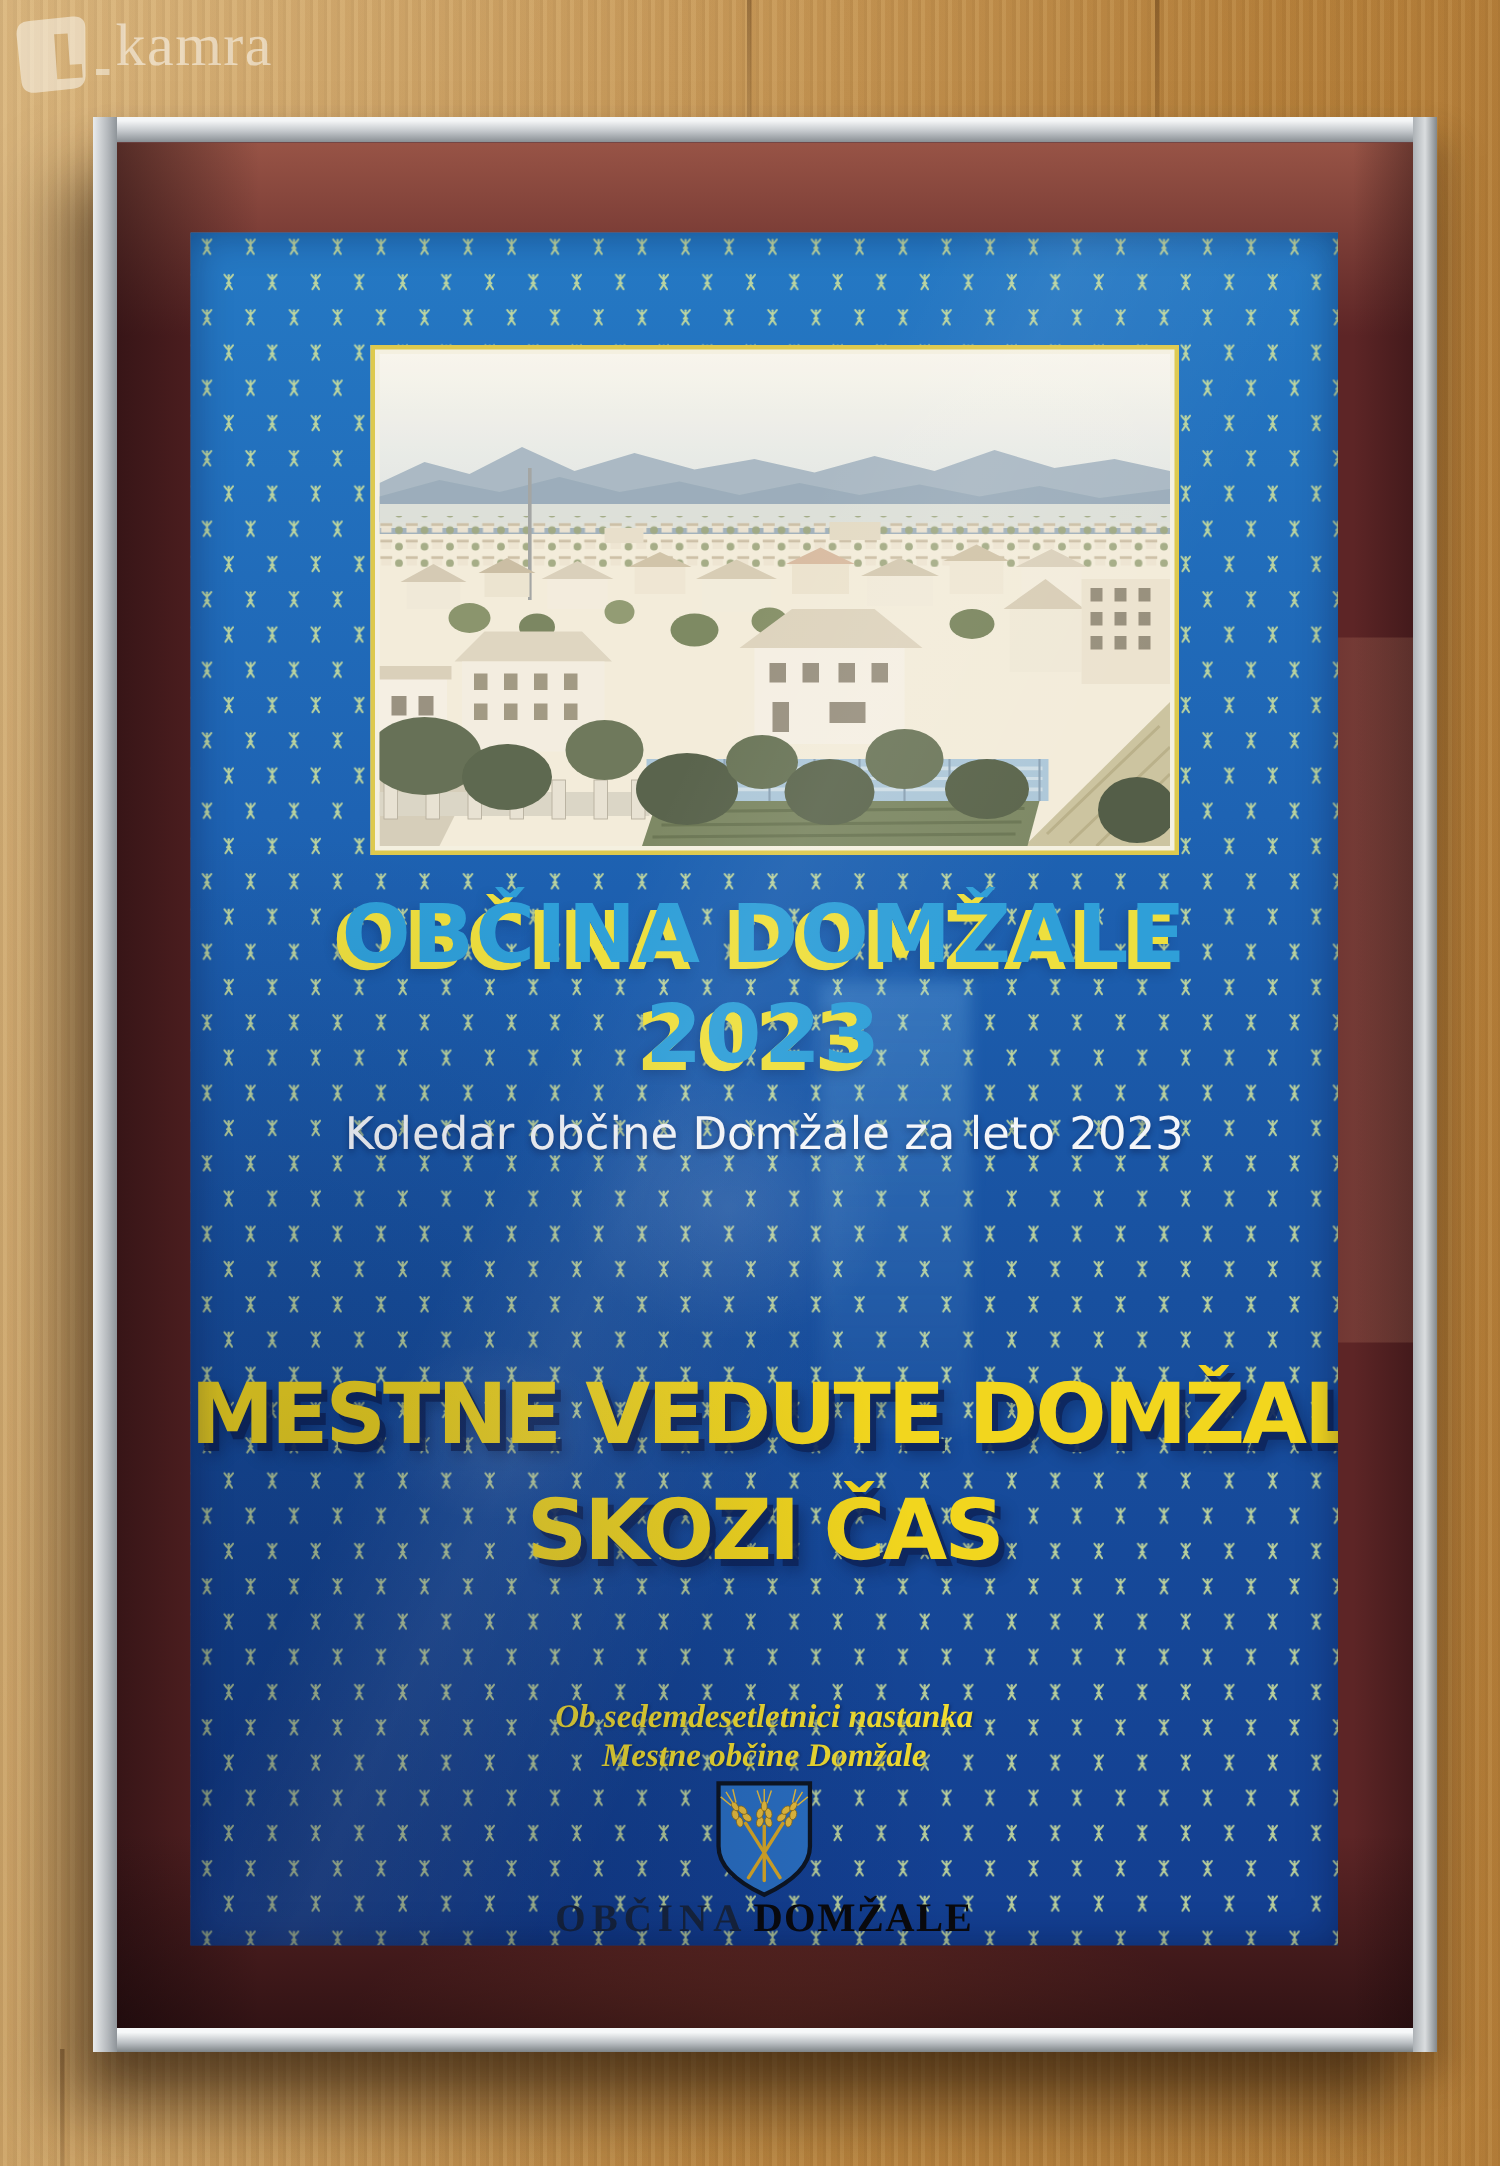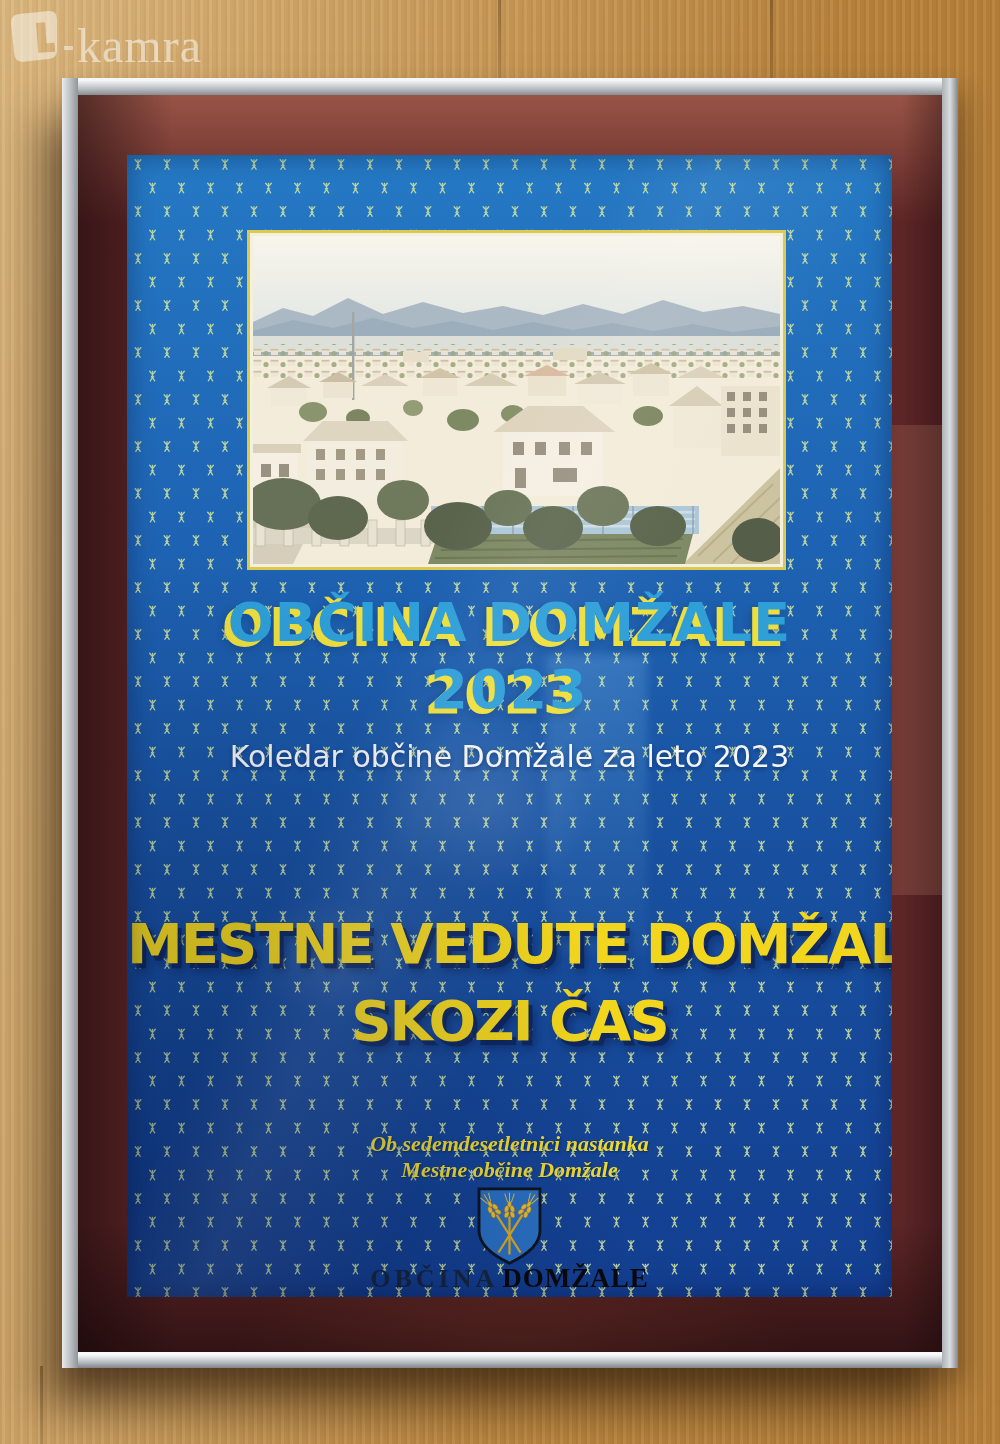--- a/index.html
+++ b/index.html
@@ -14,22 +14,22 @@
       repeating-linear-gradient(90deg, rgba(92,52,12,.10) 0 2px, rgba(255,232,184,.09) 2px 5px, rgba(126,74,26,.07) 5px 9px),
       linear-gradient(90deg,#cb9d58 0%,#c79349 55%,#c08a41 100%);}
   .seam{width:3px;background:linear-gradient(180deg,rgba(70,38,10,.38),rgba(70,38,10,.18));}
   .seam-1{left:498px;top:0;height:80px;}
   .seam-2{left:770px;top:0;height:80px;}
   .seam-3{left:40px;top:1366px;height:78px;}
 
   
   .watermark{left:10px;top:10px;display:flex;align-items:flex-start;gap:4px;z-index:50;}
   .wm-icon{width:50px;height:52px;}
-  .wm-text{font-family:"Liberation Serif",serif;font-size:48px;line-height:1;
-           color:rgba(250,247,240,.58);letter-spacing:1px;margin-top:12px;}
+  .wm-text{font-family:"Liberation Serif",serif;font-size:40px;line-height:1;
+           color:rgba(250,247,240,.58);letter-spacing:1px;margin-top:0;}
   .wm-tick{width:9px;height:4px;background:rgba(250,247,240,.5);margin-top:36px;}
 
   
   .frame{left:62px;top:78px;width:896px;height:1290px;background:#5d2526;
          box-shadow:-20px 40px 44px -2px rgba(36,21,8,.58), 8px 14px 22px rgba(58,34,12,.28);}
   .f-top{left:0;right:0;top:0;height:17px;background:linear-gradient(180deg,#f3f5f6 15%,#c4c8cc 55%,#878d92);}
   .f-bottom{left:0;right:0;bottom:0;height:16px;background:linear-gradient(180deg,#f6f8f9 18%,#babfc3 62%,#7e8487);}
   .f-left{top:0;bottom:0;left:0;width:16px;background:linear-gradient(90deg,#e9ebec,#b5b9bd 60%,#8e9499);}
   .f-right{top:0;bottom:0;right:0;width:16px;background:linear-gradient(90deg,#adb2b6,#dadddf 50%,#82878b);}
 

